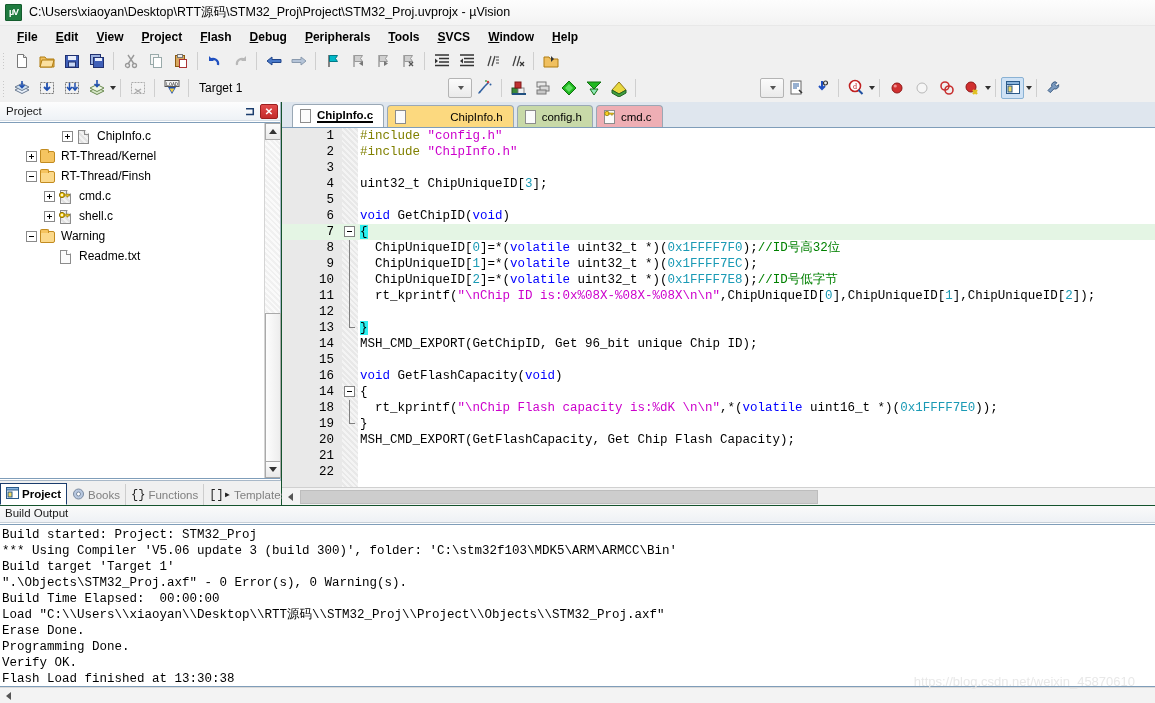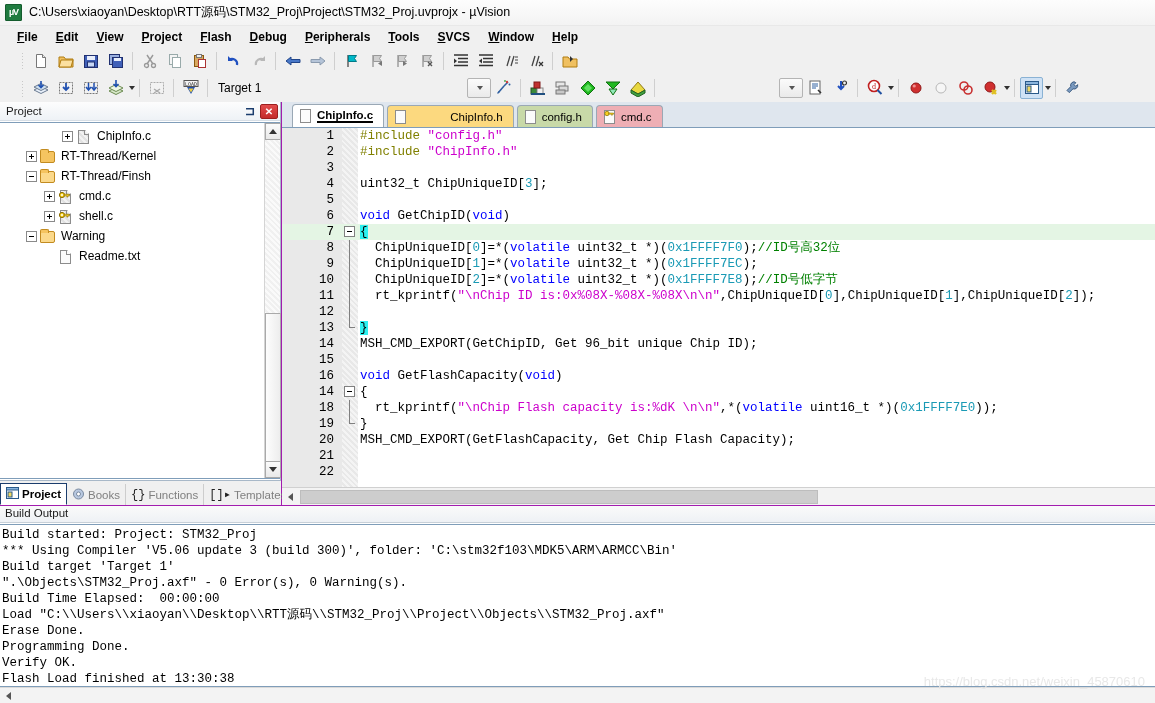--- a/index.html
+++ b/index.html
@@ -4,21 +4,21 @@
 <style>
   * { box-sizing: border-box; }
   html, body {
     margin: 0; padding: 0;
     width: 1155px; height: 703px;
     overflow: hidden;
     background: #ffffff;
     font-family: "Liberation Sans", sans-serif;
     -webkit-font-smoothing: none;
   }
-  #app { position: relative; width: 1155px; height: 513px; background: #a21caf; }
+  #app { position: relative; width: 1155px; height: 513px; background: #14532d; }
 
   
   .titlebar {
     height: 26px; background: linear-gradient(#fdfdfd, #f3f3f3);
     display: flex; align-items: center; padding-left: 5px;
     border-bottom: 1px solid #e8e8e8;
   }
   .app-logo {
     width: 17px; height: 17px; margin-right: 7px; flex: none;
     background: #1f7a3f; border: 1px solid #145c2d; border-radius: 1px;
@@ -31,21 +31,21 @@
   .menubar {
     height: 21px; background: #f0f0f0; display: flex; align-items: center;
     padding-left: 8px; font-size: 12px; color: #000;
   }
   .menu-item { padding: 2px 9px; cursor: default; white-space: nowrap; font-weight: bold; }
   .menu-item u { text-decoration: underline; }
 
   
   .toolbar {
     height: 27px; background: #f0f0f0; display: flex; align-items: center;
-    padding-left: 20px; position: relative;
+    padding-left: 1px; position: relative;
   }
   .toolbar.row2 { height: 28px; }
   .grip {
     width: 3px; height: 17px; margin: 0 4px 0 1px; flex: none;
     background-image: radial-gradient(#c8c8c8 42%, transparent 43%);
     background-size: 3px 3px;
   }
   .tbtn {
     width: 23px; height: 22px; margin: 0 1px; flex: none;
     display: flex; align-items: center; justify-content: center;
@@ -278,21 +278,21 @@
     font-family: "Liberation Mono", "DejaVu Sans Mono", monospace;
     font-size: 12.5px; line-height: 16px; color: #000;
     padding: 2px 0 0 2px; overflow: hidden; white-space: pre;
   }
   .build-hscroll {
     position: absolute; left: 0; bottom: 0; width: 1155px; height: 16px;
     background: #f3f3f3; display: flex; align-items: center;
     border-top: 1px solid #dadada;
   }
   .watermark {
-    position: absolute; right: 10px; bottom: 14px;
+    position: absolute; right: 20px; bottom: 14px;
     font-size: 13px; color: #e8e8e8; white-space: nowrap;
     font-family: "Liberation Sans", sans-serif; pointer-events: none;
   }
 </style>
 </head>
 <body>
 
 <div id="app">
 
   <div class="titlebar">

